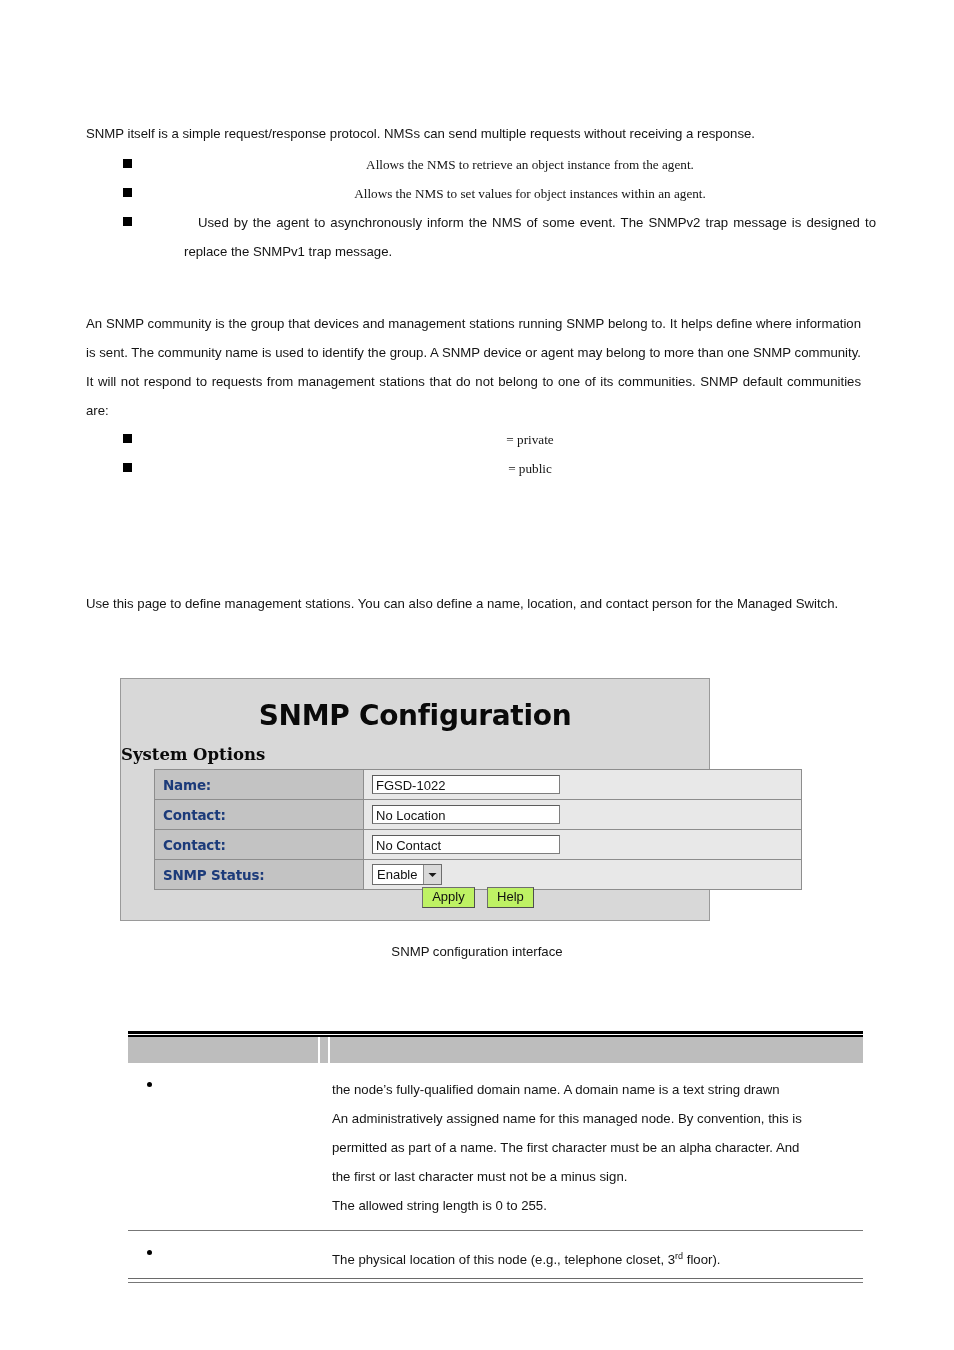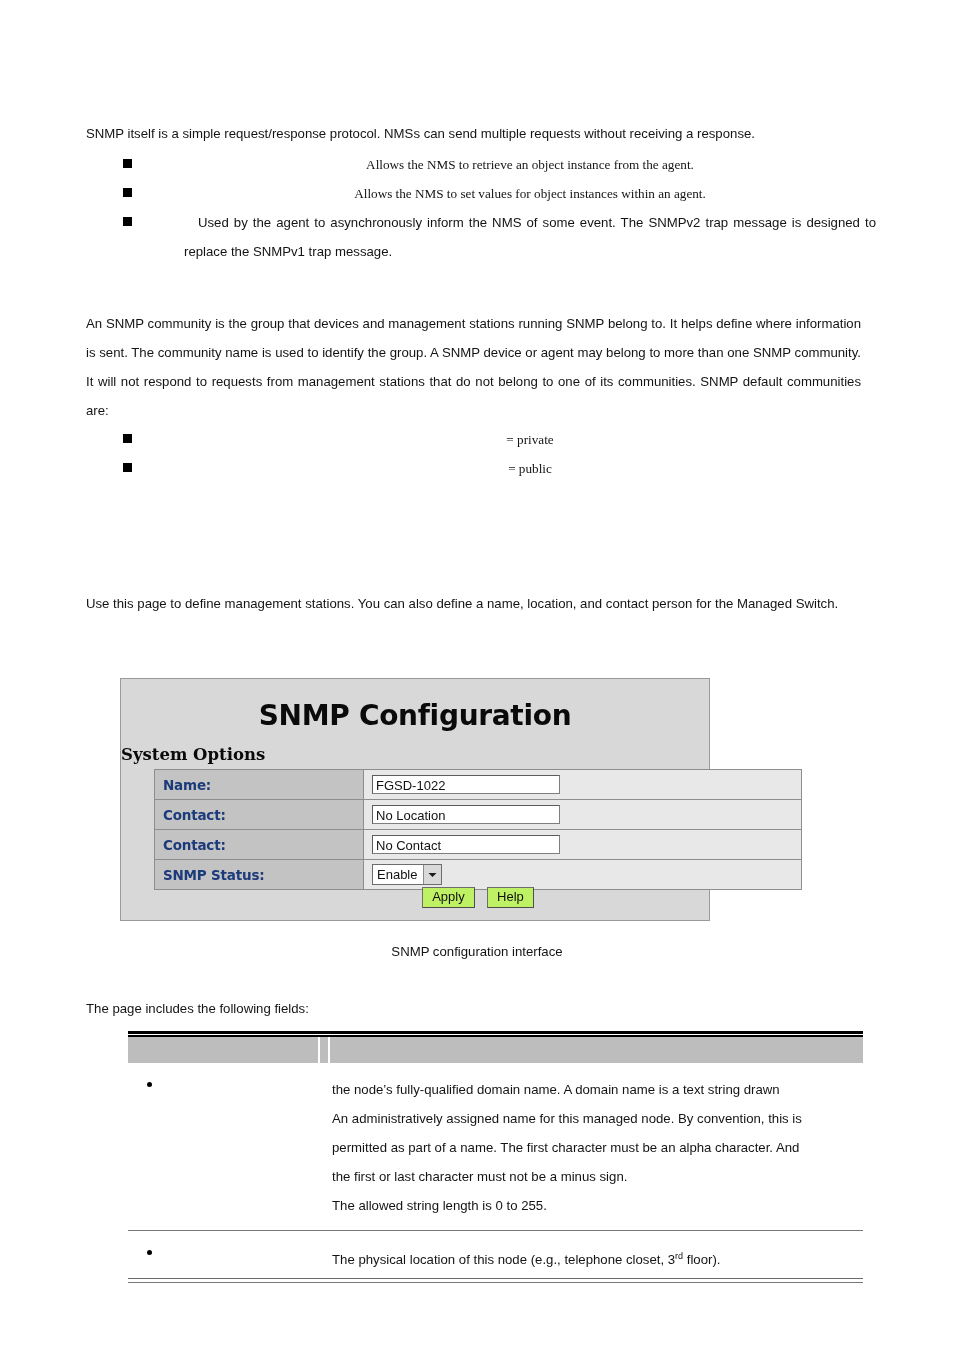--- a/index.html
+++ b/index.html
@@ -367,21 +367,20 @@
       </table>
 
     <div class="btn-row">
       <span class="btn">Apply</span>
       <span class="btn">Help</span>
     </div>
   </div>
 
   <div class="caption">SNMP configuration interface</div>
 
-  <div class="para nojust" style="left:86px; top:994px; width:790px;">The page includes the following fields:</div>
 
   <div class="fields-table">
     <div class="ft-rule-top"></div>
     <div class="ft-rule-top2"></div>
     <div class="ft-head">
       <div class="hc1"></div>
       <div class="hc-sep"></div>
       <div class="hc2"></div>
     </div>
 

